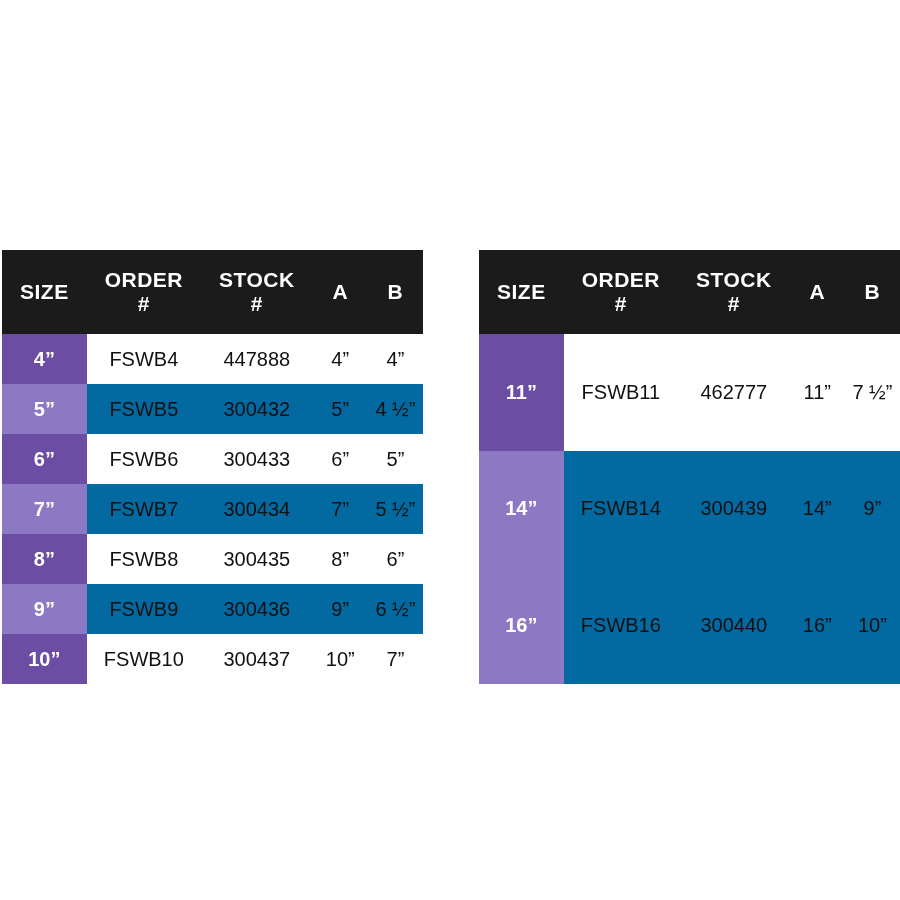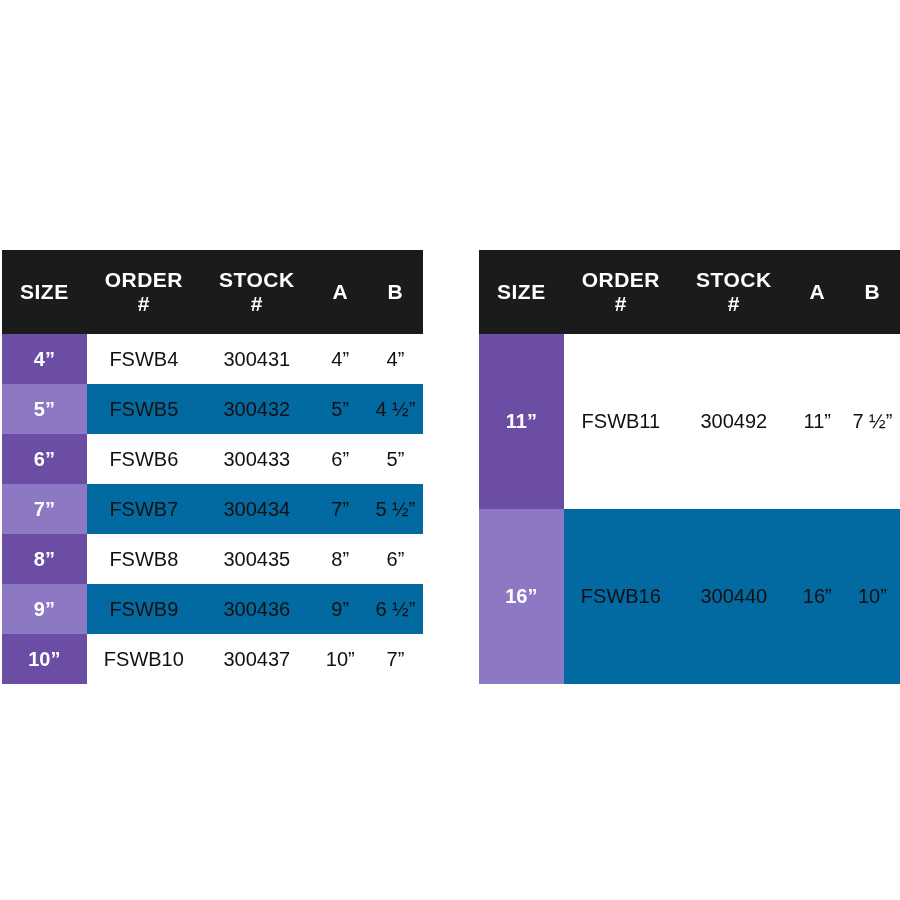--- a/index.html
+++ b/index.html
@@ -103,21 +103,21 @@
           <th>ORDER #</th>
           <th>STOCK #</th>
           <th>A</th>
           <th>B</th>
         </tr>
       </thead>
       <tbody>
         <tr>
           <td class="size-cell">4”</td>
           <td>FSWB4</td>
-          <td>300431</td>
+          <td>447888</td>
           <td class="frac">4”</td>
           <td class="frac">4”</td>
         </tr>
         <tr class="alt">
           <td class="size-cell">5”</td>
           <td>FSWB5</td>
           <td>300432</td>
           <td class="frac">5”</td>
           <td class="frac">4 ½”</td>
         </tr>
@@ -173,23 +173,30 @@
           <th>ORDER #</th>
           <th>STOCK #</th>
           <th>A</th>
           <th>B</th>
         </tr>
       </thead>
       <tbody>
         <tr>
           <td class="size-cell">11”</td>
           <td>FSWB11</td>
-          <td>300492</td>
+          <td>462777</td>
           <td class="frac">11”</td>
           <td class="frac">7 ½”</td>
+        </tr>
+        <tr class="alt">
+          <td class="size-cell">14”</td>
+          <td>FSWB14</td>
+          <td>300439</td>
+          <td class="frac">14”</td>
+          <td class="frac">9”</td>
         </tr>
         <tr class="alt">
           <td class="size-cell">16”</td>
           <td>FSWB16</td>
           <td>300440</td>
           <td class="frac">16”</td>
           <td class="frac">10”</td>
         </tr>
       </tbody>
     </table>

